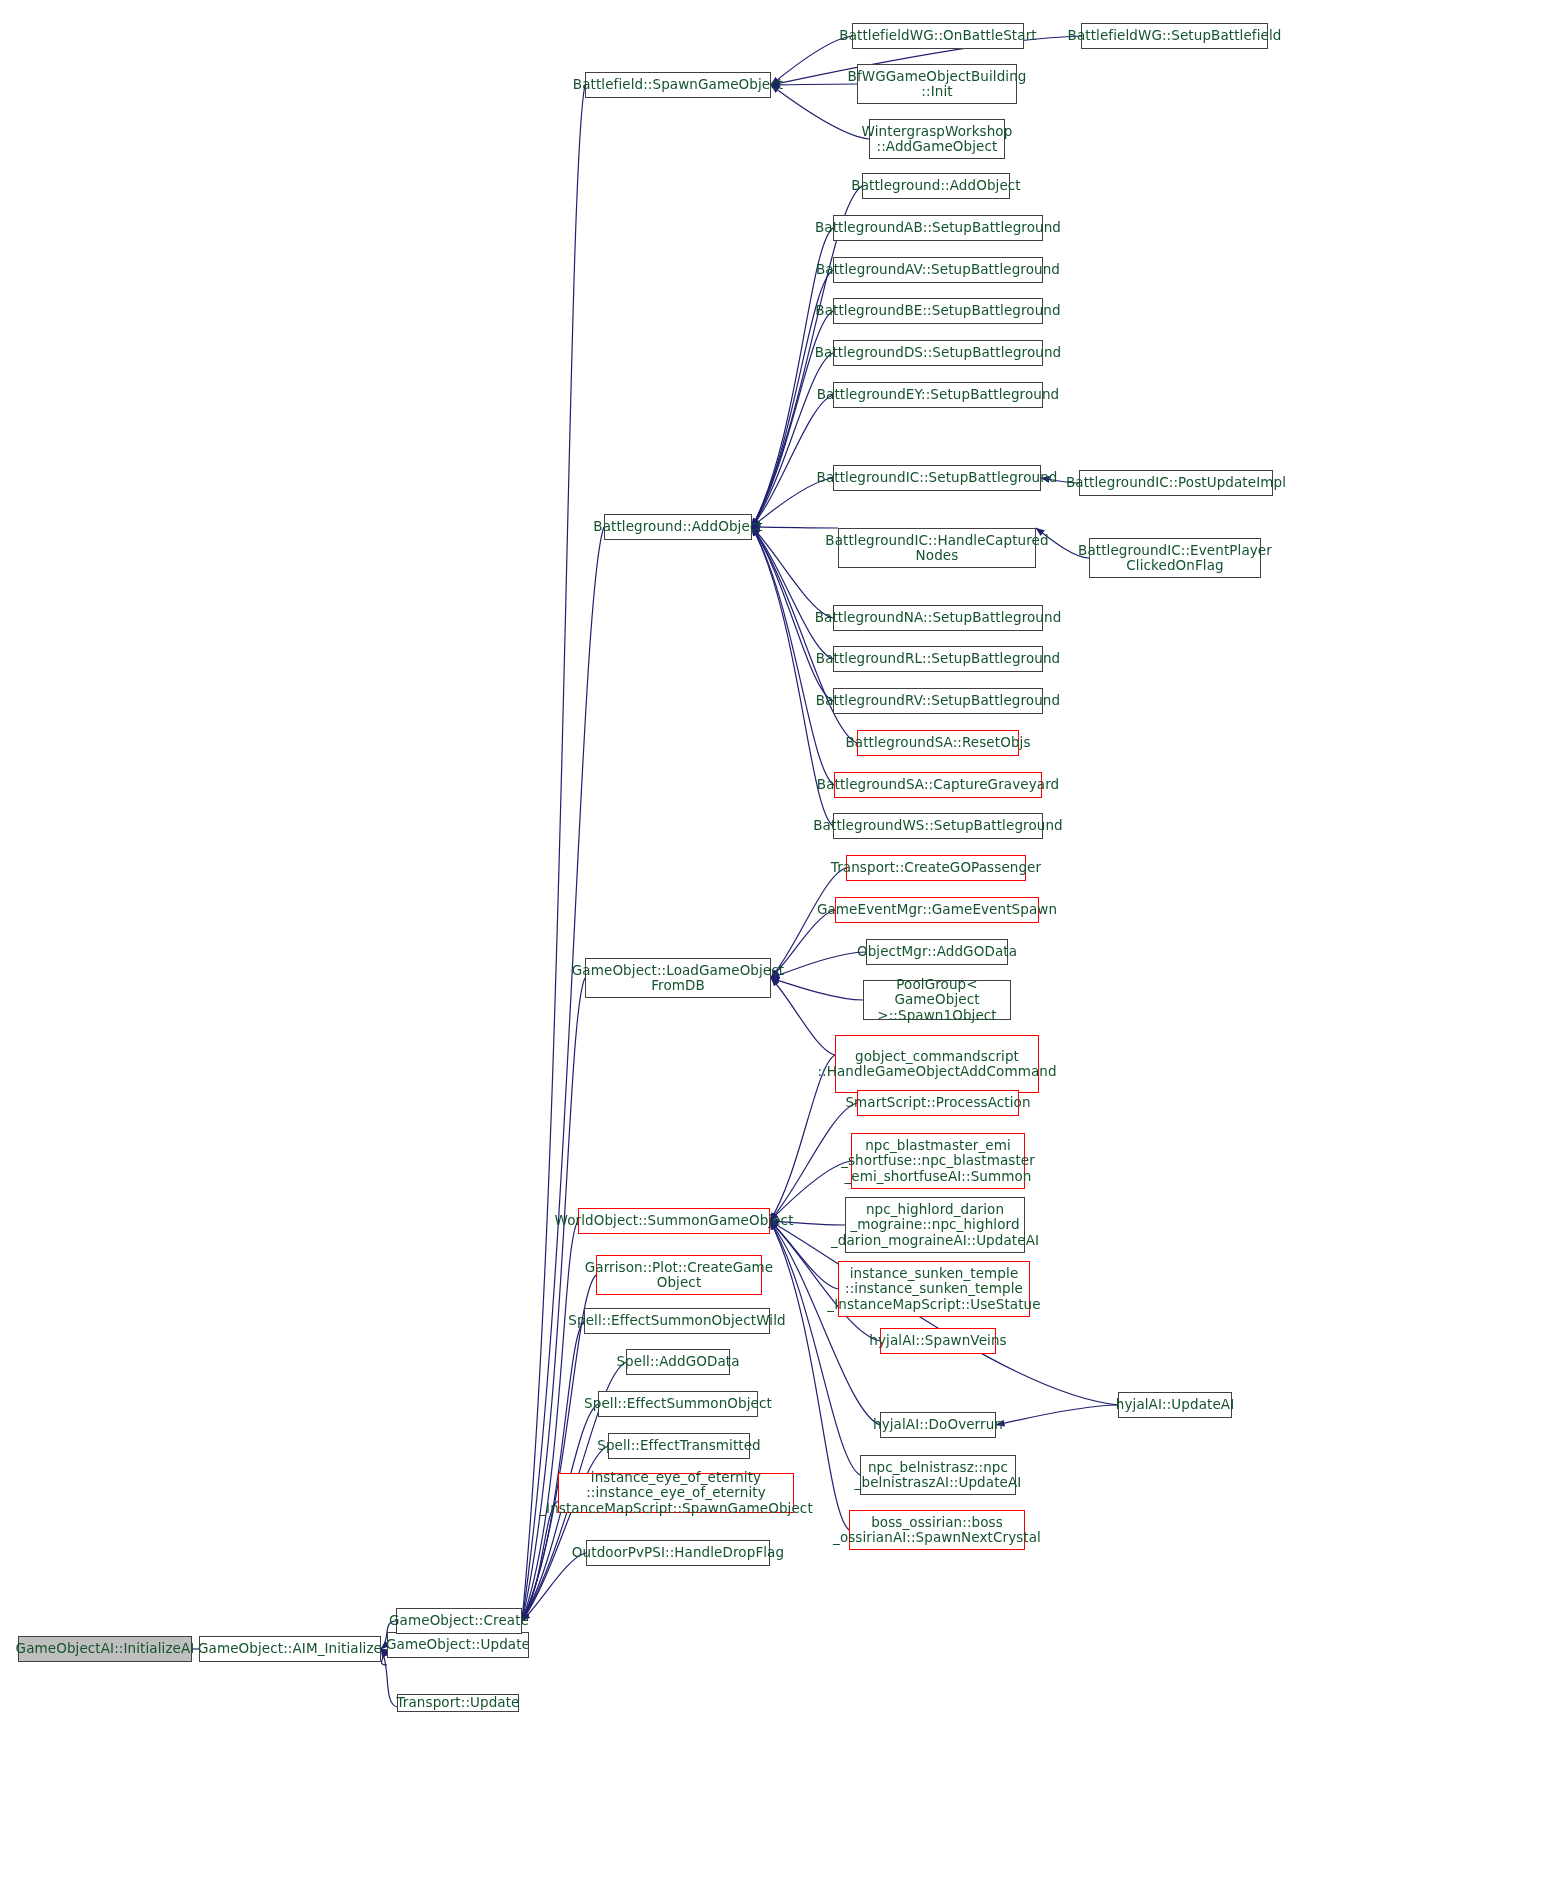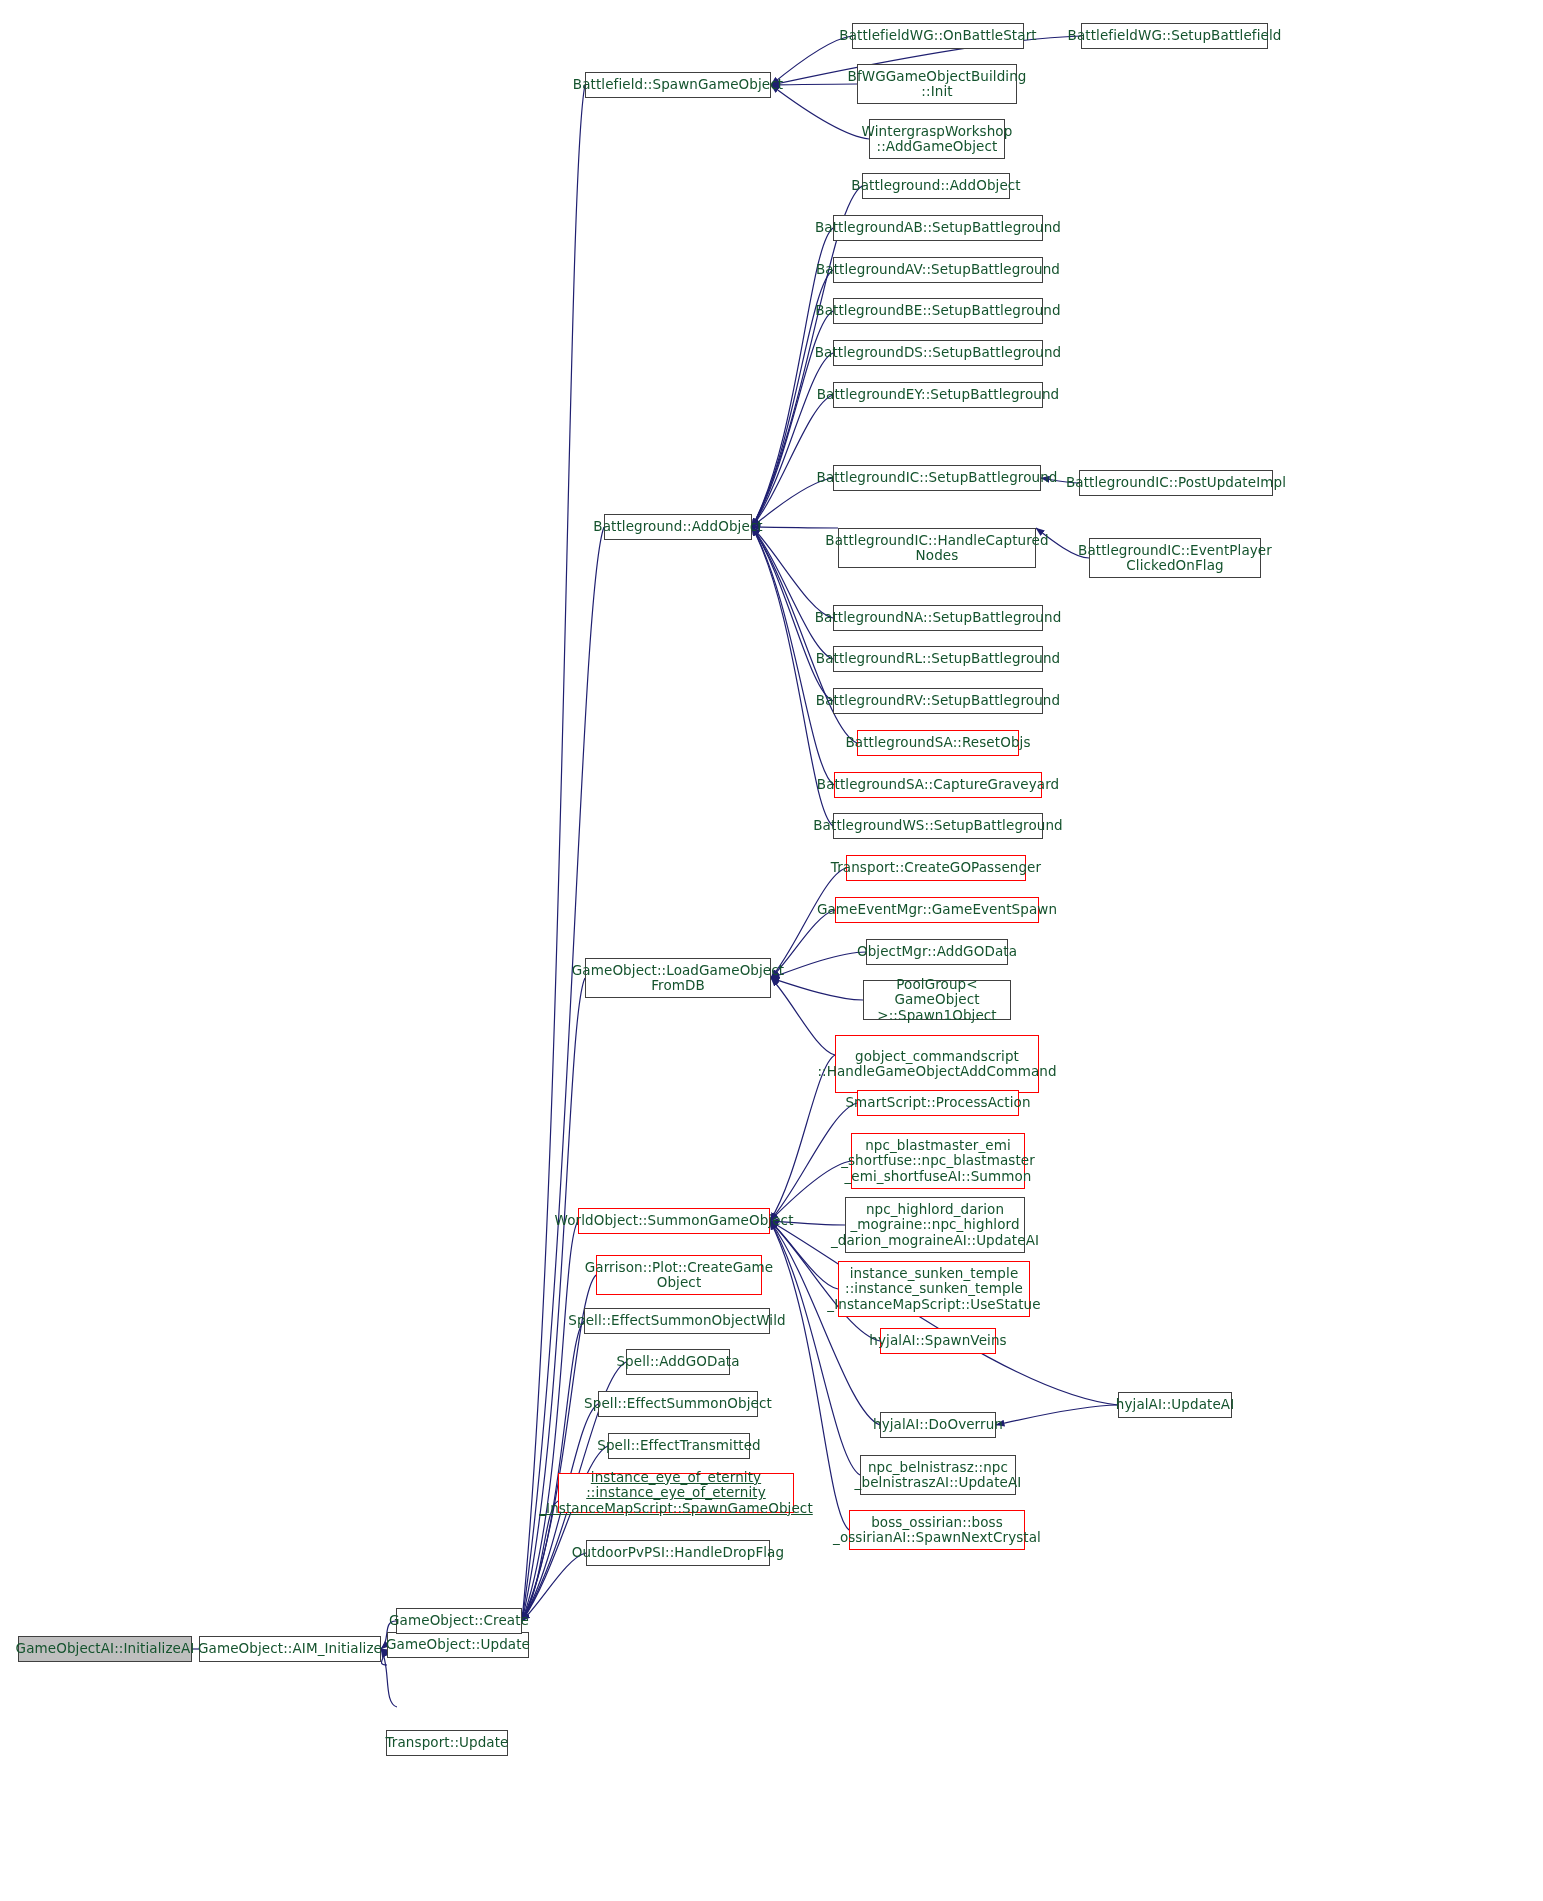--- a/index.html
+++ b/index.html
@@ -92,21 +92,21 @@
       <path d="M 880 1425 C 847 1412.76, 814.3960000000001 1282.2, 770 1221" fill="none" stroke="#1f1f70" stroke-width="1.2" marker-end="url(#ah)"></path>
       <path d="M 860 1475 C 833 1459.76, 814.9459999999999 1297.2, 770 1221" fill="none" stroke="#1f1f70" stroke-width="1.2" marker-end="url(#ah)"></path>
       <path d="M 849 1530 C 825.3 1511.46, 817.971 1313.7, 770 1221" fill="none" stroke="#1f1f70" stroke-width="1.2" marker-end="url(#ah)"></path>
       <path d="M 1118 1405 C 1081.4 1405, 1022.84 1419, 996 1425" fill="none" stroke="#1f1f70" stroke-width="1.2" marker-end="url(#ah)"></path>
       <path d="M 1118 1405 C 1013.6 1393.96, 864.776 1276.2, 770 1221" fill="none" stroke="#1f1f70" stroke-width="1.2" marker-end="url(#ah)"></path>
     </svg>
   <div id="nodes">
       <div class="node root" style="left: 18px; top: 1636px; width: 174px; height: 26px;">GameObjectAI::InitializeAI</div>
       <div class="node" style="left: 199px; top: 1636px; width: 182px; height: 26px;">GameObject::AIM_Initialize</div>
       <div class="node" style="left: 387px; top: 1632px; width: 142px; height: 26px;">GameObject::Update</div>
-      <div class="node" style="left: 386px; top: 1694px; width: 122px; height: 26px; margin-top: 36px;">Transport::Update</div>
+      <div class="node" style="left: 397px; top: 1694px; width: 122px; height: 18px;">Transport::Update</div>
       <div class="node" style="left: 396px; top: 1608px; width: 126px; height: 26px;">GameObject::Create</div>
       <div class="node" style="left: 585px; top: 72px; width: 186px; height: 26px;">Battlefield::SpawnGameObject</div>
       <div class="node" style="left: 852px; top: 23px; width: 172px; height: 26px;">BattlefieldWG::OnBattleStart</div>
       <div class="node" style="left: 857px; top: 64px; width: 160px; height: 40px;">BfWGGameObjectBuilding
 ::Init</div>
       <div class="node" style="left: 869px; top: 119px; width: 136px; height: 40px;">WintergraspWorkshop
 ::AddGameObject</div>
       <div class="node" style="left: 1081px; top: 23px; width: 187px; height: 26px;">BattlefieldWG::SetupBattlefield</div>
       <div class="node" style="left: 862px; top: 173px; width: 148px; height: 26px;">Battleground::AddObject</div>
       <div class="node" style="left: 604px; top: 514px; width: 148px; height: 26px;">Battleground::AddObject</div>
@@ -153,18 +153,18 @@
       <div class="node" style="left: 860px; top: 1455px; width: 156px; height: 40px;">npc_belnistrasz::npc
 _belnistraszAI::UpdateAI</div>
       <div class="node red" style="left: 849px; top: 1510px; width: 176px; height: 40px;">boss_ossirian::boss
 _ossirianAI::SpawnNextCrystal</div>
       <div class="node red" style="left: 596px; top: 1255px; width: 166px; height: 40px;">Garrison::Plot::CreateGame
 Object</div>
       <div class="node" style="left: 584px; top: 1308px; width: 186px; height: 26px;">Spell::EffectSummonObjectWild</div>
       <div class="node" style="left: 626px; top: 1349px; width: 104px; height: 26px;">Spell::AddGOData</div>
       <div class="node" style="left: 598px; top: 1391px; width: 160px; height: 26px;">Spell::EffectSummonObject</div>
       <div class="node" style="left: 608px; top: 1433px; width: 142px; height: 26px;">Spell::EffectTransmitted</div>
-      <div class="node red" style="left: 558px; top: 1473px; width: 236px; height: 40px; text-decoration: underline;">instance_eye_of_eternity
+      <div class="node red" style="left: 558px; top: 1473px; width: 236px; height: 40px;">instance_eye_of_eternity
 ::instance_eye_of_eternity
 _InstanceMapScript::SpawnGameObject</div>
       <div class="node" style="left: 586px; top: 1540px; width: 184px; height: 26px;">OutdoorPvPSI::HandleDropFlag</div>
     </div>
 </div>
 
 </body></html>

